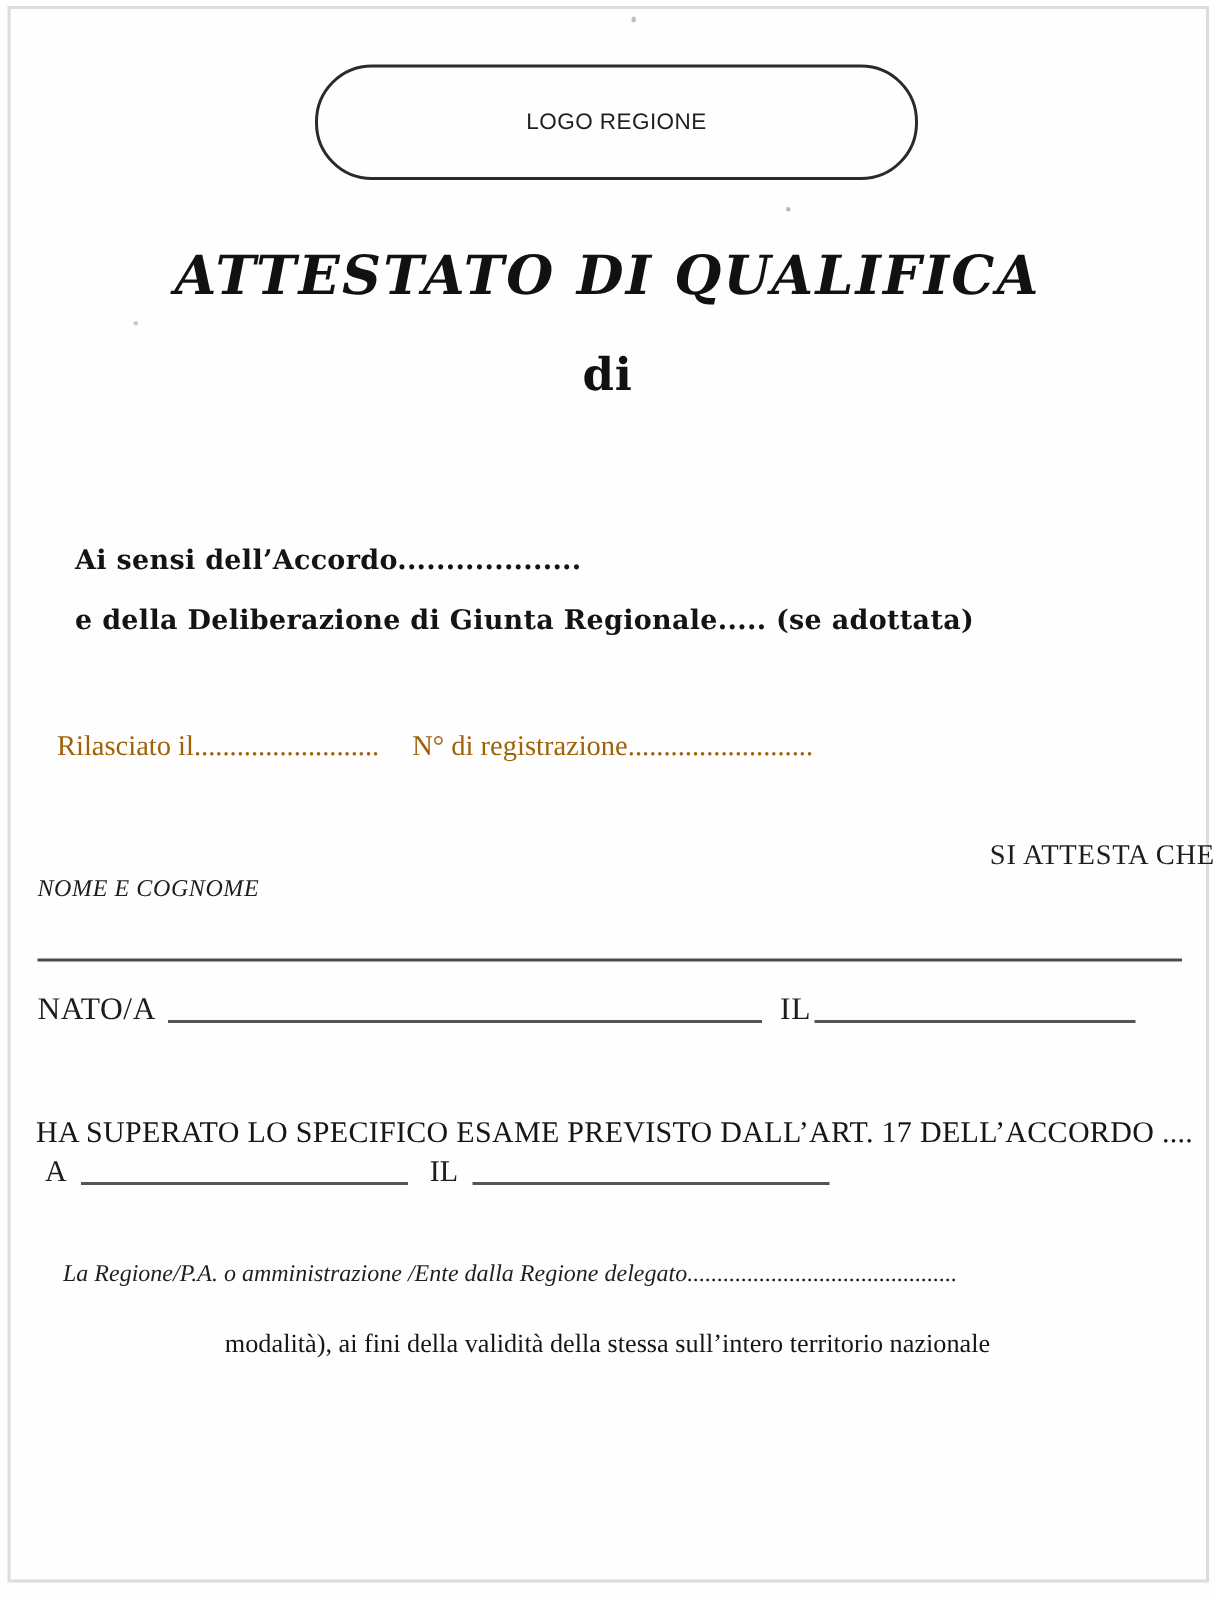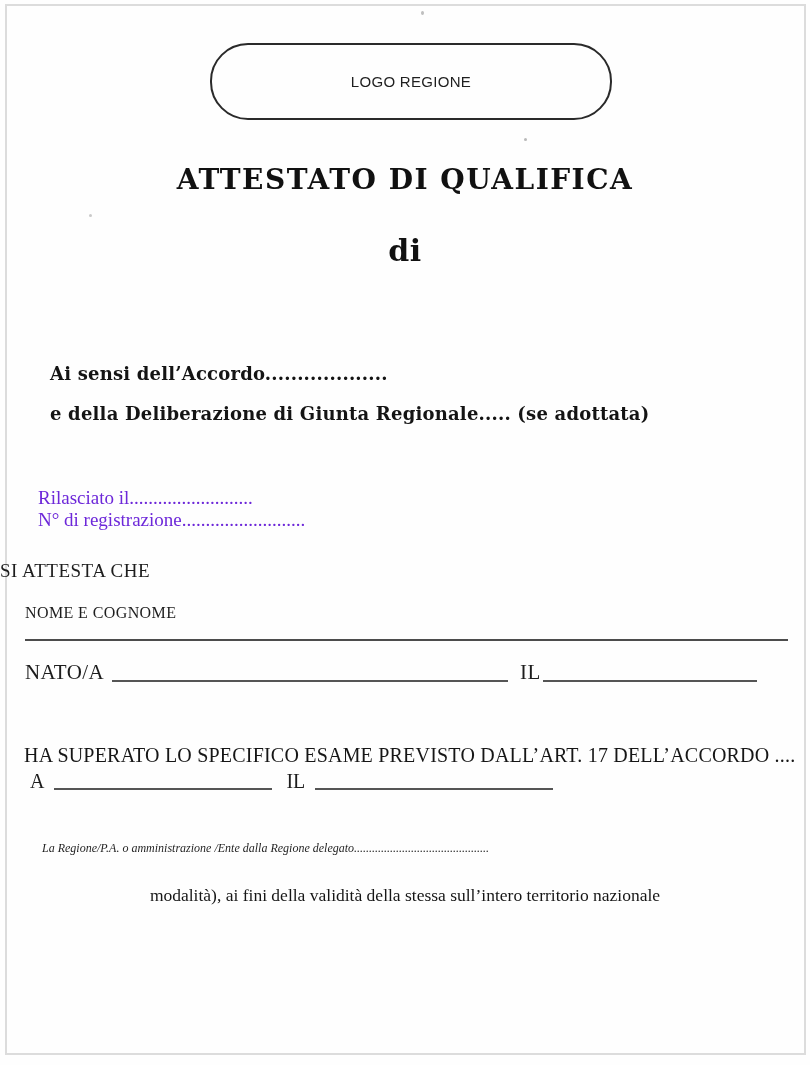--- a/index.html
+++ b/index.html
@@ -45,62 +45,62 @@
   }
   .title1, .title2, .title3 {
     position: absolute;
     left: 0;
     width: 810px;
     text-align: center;
     font-family: "DejaVu Serif", serif;
     font-weight: bold;
     color: #111;
   }
-  .title1 { top: 163px; font-size: 28px; letter-spacing: 1.5px; }
+  .title1 { top: 163px; font-size: 36px; letter-spacing: 1.5px; font-style: italic; }
   .title2 { top: 233px; font-size: 30px; letter-spacing: 0.5px; }
   .title3 { top: 280px; font-size: 37px; letter-spacing: 1.5px; }
   .premise1, .premise2 {
     position: absolute;
     left: 50px;
     font-family: "DejaVu Serif", serif;
     font-weight: bold;
     font-size: 18px;
     color: #141414;
     letter-spacing: 0.2px;
     text-align: center;
   }
   .premise1 { top: 363px; }
   .premise2 { top: 403px; }
   .issue-line {
     position: absolute;
     left: 38px;
     top: 487px;
     font-size: 19px;
-    color: #6d28d9;
-    display: flex;
-    flex-direction: column;
+    color: #a16207;
+    display: flex;
   }
   .issue-line .gap { display: inline-block; width: 22px; }
   .attesta {
     position: absolute;
     left: 0;
     top: 560px;
     width: 810px;
-    text-align: left;
+    text-align: right;
     font-size: 19px;
     letter-spacing: 0.5px;
     color: #1d1d1d;
   }
   .nome {
     position: absolute;
     left: 25px;
-    top: 604px;
+    top: 584px;
     font-size: 16px;
     letter-spacing: 0.4px;
     color: #1d1d1d;
+    font-style: italic;
   }
   .name-rule {
     position: absolute;
     left: 25px;
     top: 639px;
     width: 763px;
     border-top: 2px solid #4c4c4c;
   }
   .nato-row {
     position: absolute;
@@ -138,21 +138,21 @@
     align-items: flex-end;
     font-size: 20px;
     color: #1d1d1d;
   }
   .b3 { width: 218px; margin-left: 10px; margin-right: 14px; }
   .b4 { width: 238px; margin-left: 10px; }
   .issuer {
     position: absolute;
     left: 42px;
     top: 841px;
-    font-size: 12px;
+    font-size: 16px;
     font-style: italic;
     color: #1f1f1f;
   }
   .footnote {
     position: absolute;
     left: 55px;
     top: 881px;
     width: 700px;
     text-align: center;
     font-size: 17.5px;

